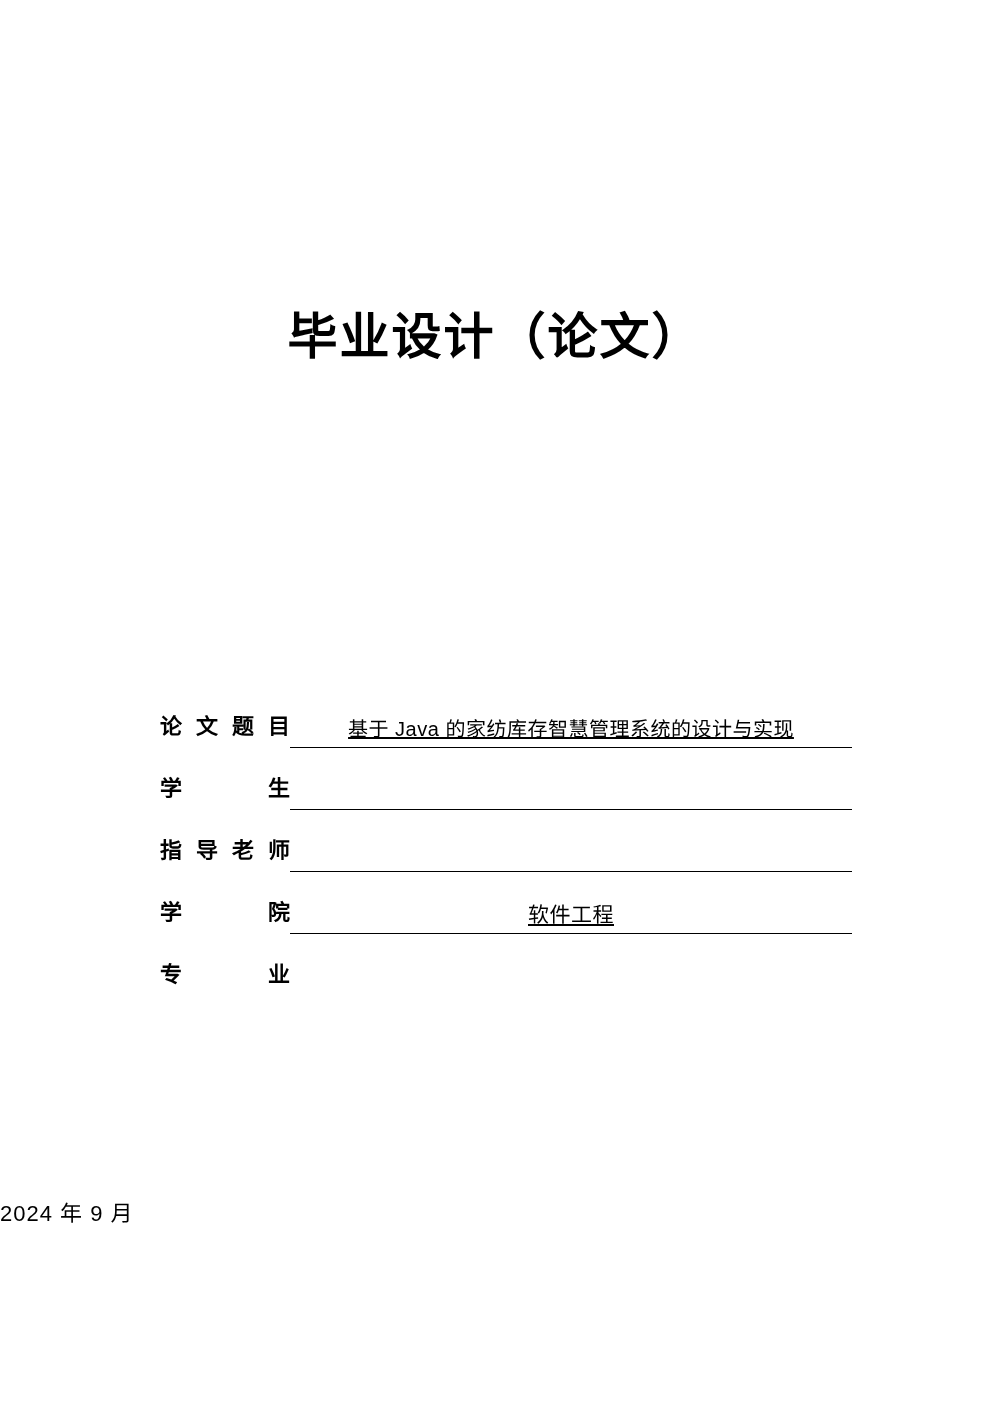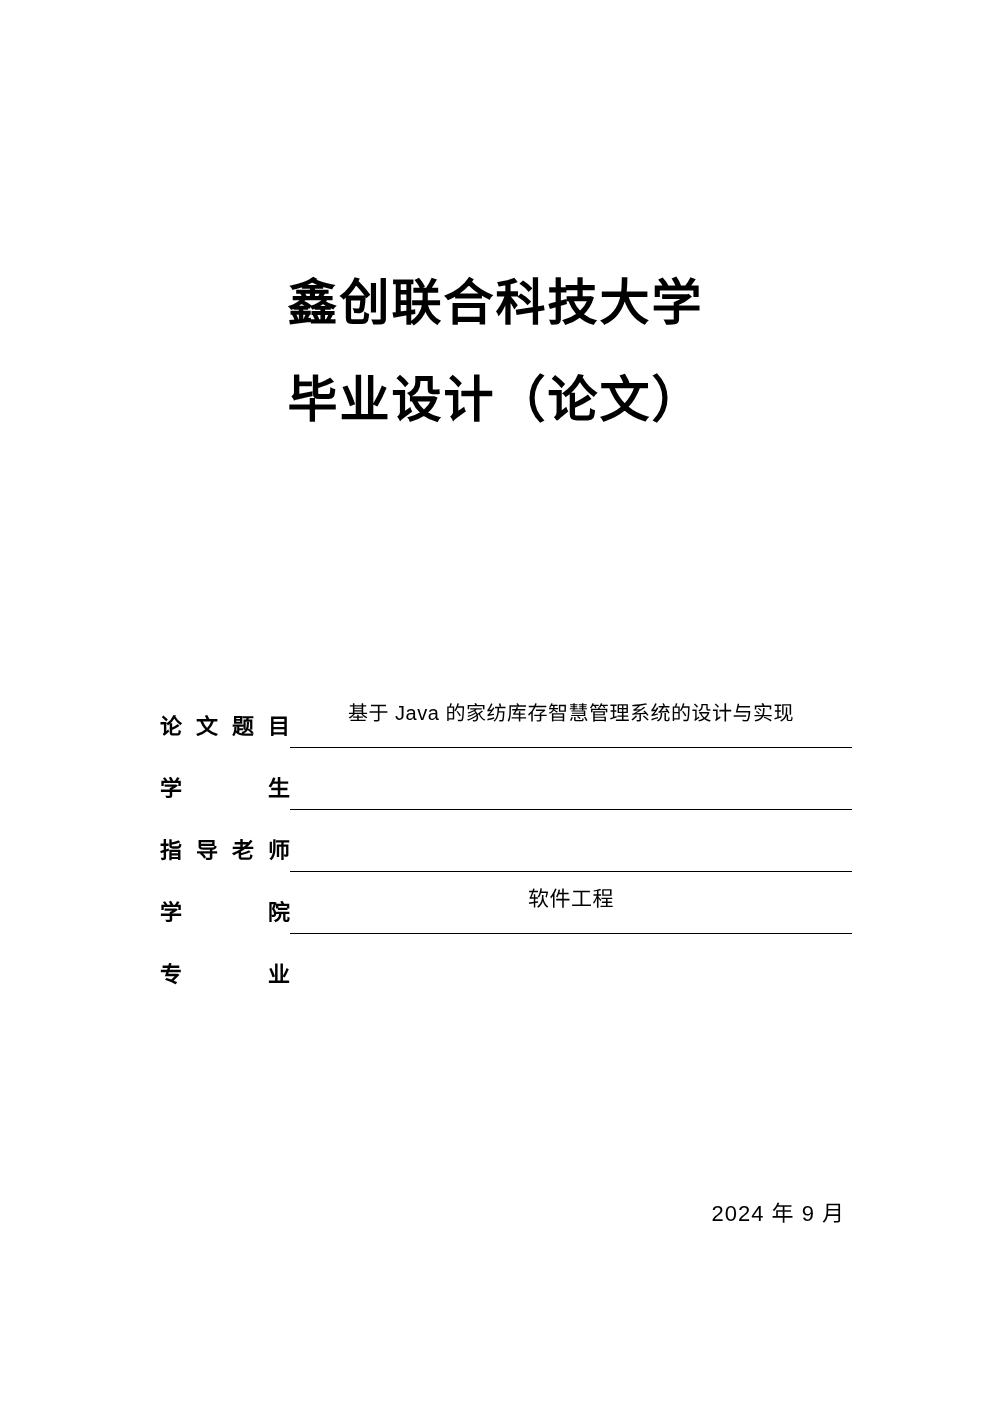--- a/index.html
+++ b/index.html
@@ -61,46 +61,46 @@
   }
   .field-label span.ch {
     display: inline-block;
   }
   .field-value {
     flex: 1 1 auto;
     border-bottom: 1px solid #000000;
     text-align: center;
     font-size: 21px;
     line-height: 1;
-    padding-bottom: 24px;
+    padding-bottom: 8px;
     min-height: 26px;
     box-sizing: border-box;
     letter-spacing: 0.5px;
+    text-decoration: underline;
   }
   .field-value.small {
     font-size: 20px;
   }
 
   .date-line {
     position: absolute;
     top: 1195px;
     left: 0;
     width: 845px;
-    text-align: right;
+    text-align: left;
     font-size: 22px;
     letter-spacing: 1px;
   }
 </style>
 </head>
 <body>
 
 <div class="page">
 
   <div class="title-block">
-    <div class="title-line first">鑫创联合科技大学</div>
     <div class="title-line second">毕业设计（论文）</div>
   </div>
 
   <div class="fields">
 
     <div class="field-row">
       <div class="field-label">
         <span class="ch">论</span>
         <span class="ch">文</span>
         <span class="ch">题</span>

